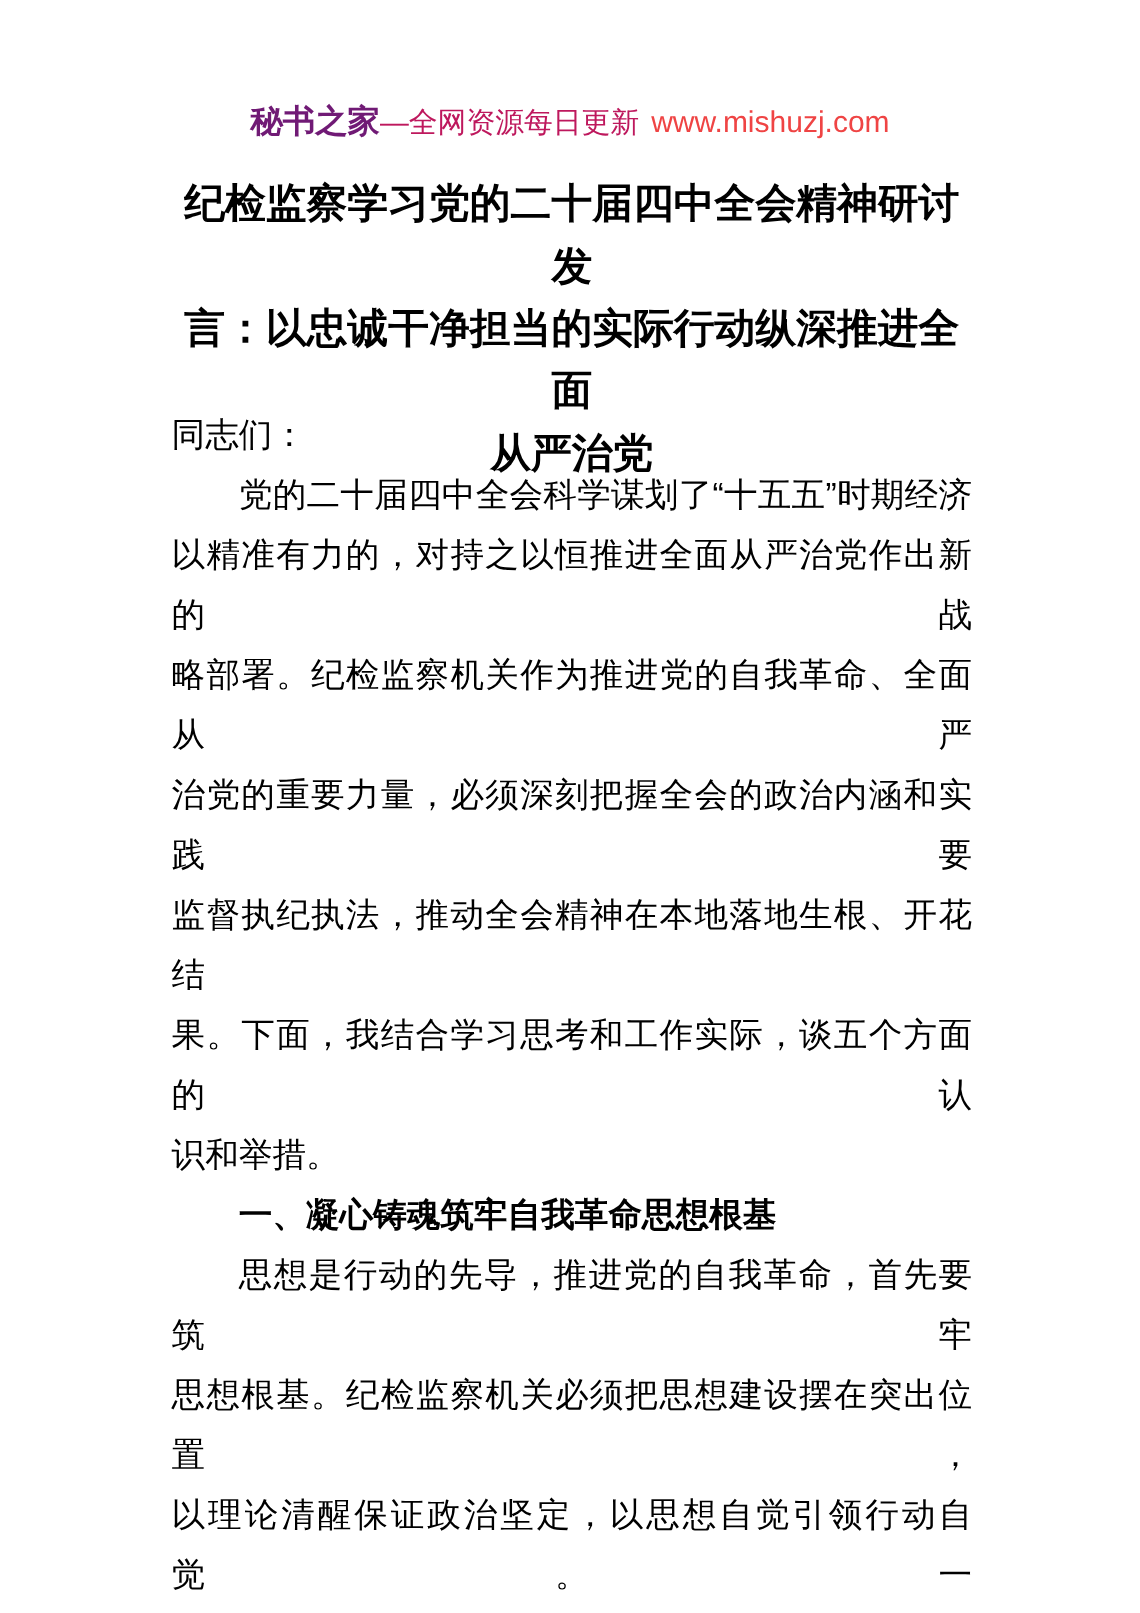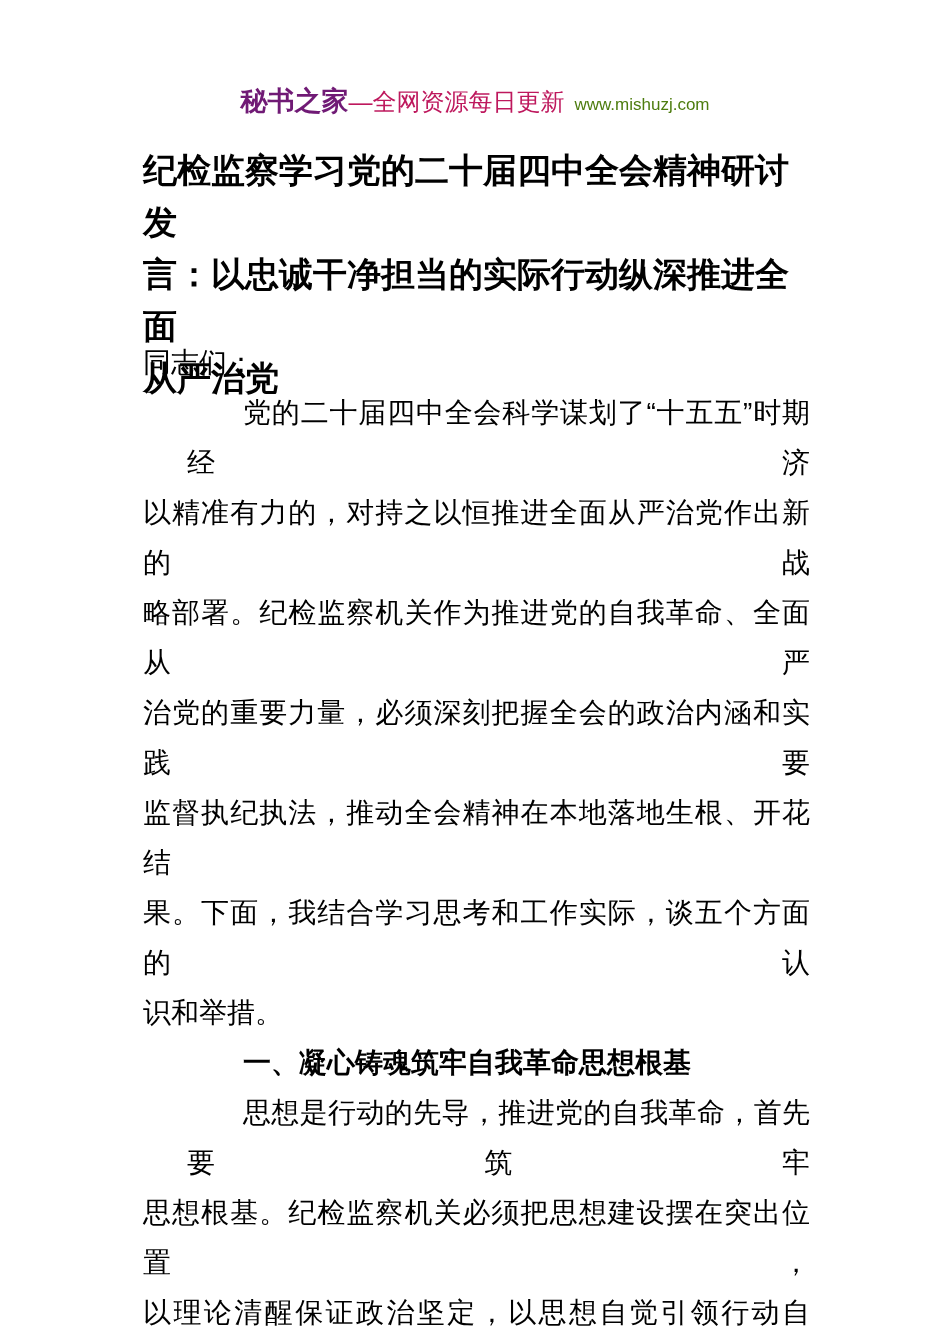--- a/index.html
+++ b/index.html
@@ -28,52 +28,52 @@
   }
   .brand {
     color: #701a75;
     font-weight: 700;
     font-size: 27px;
   }
   .tagline {
     color: #be185d;
   }
   .url {
-    color: #4d7c0f;
-    font-size: 17px;
+    color: #ef4444;
+    font-size: 25px;
     margin-left: 10px;
   }
   .doc-title {
     position: absolute;
     top: 144px;
     left: 143px;
     width: 667px;
     margin: 0;
     font-size: 34px;
     line-height: 52px;
     font-weight: 700;
+    text-align: center;
   }
   .doc-body {
     position: absolute;
     top: 338px;
     left: 143px;
     width: 667px;
     font-size: 28px;
     line-height: 50px;
   }
   .ln {
     text-align: justify;
     text-align-last: justify;
   }
   .ln.end {
     text-align-last: left;
   }
   .ln.ind {
     text-indent: 56px;
-    margin-left: 44px;
   }
   .heading {
     font-weight: 700;
   }
 </style>
 </head>
 <body>
 
 <div class="page">
 

